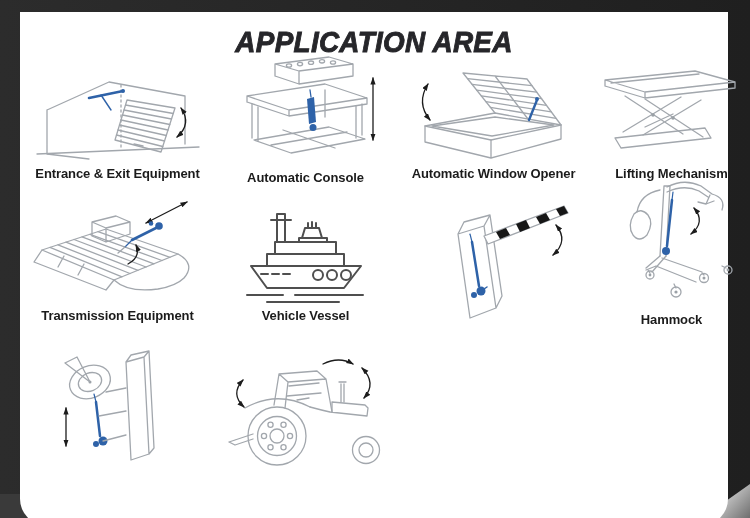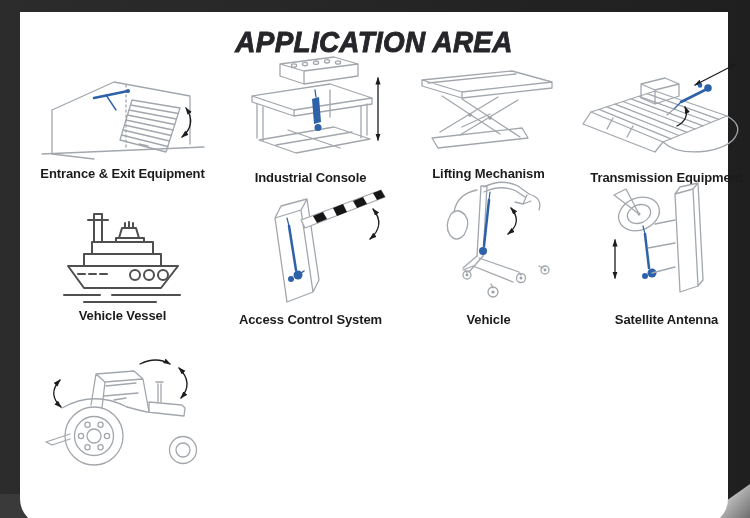--- a/index.html
+++ b/index.html
@@ -80,23 +80,38 @@
             <ellipse class="ln" cx="102" cy="8.5" rx="2.6" ry="1.7"></ellipse>
             <path class="ln" d="M16,42 L94,30 L136,44 L58,56 Z M16,42 L16,48 M16,48 L58,62 M58,62 L58,56 M136,44 L136,50 M136,50 L58,62"></path>
             <path class="ln" d="M21,50 L21,84 M27,53 L27,87 M131,50 L131,81 M125,52 L125,84 M94,36 L94,63"></path>
             <path class="ln" d="M23,86 L98,73 L134,85 L60,99 Z M40,91 L116,78 M52,76 L104,94"></path>
             <path class="blf" d="M76,45 L83,43 L85,68 L78,70 Z"></path>
             <circle class="blf" cx="82" cy="73.5" r="3.5"></circle>
             <path class="bl" stroke-width="1.3" d="M80,43 L79,36"></path>
             <path class="ar" d="M142,24 L142,86" marker-start="url(#ah)" marker-end="url(#ah)"></path>
           </svg>
         </div>
-        <figcaption class="label">Industrial Console</figcaption>
-      </figure>
-
+        <figcaption class="label">Automatic Console</figcaption>
+      </figure>
+
+      <figure class="cell">
+        <div class="art">
+          <svg width="165" height="92" viewBox="0 0 165 92">
+            <path class="ln" d="M14,56 L84,43 L150,55 L80,70 Z"></path>
+            <path class="ln" d="M21,56 L84,47 L143,55 L81,66 Z"></path>
+            <path class="ln" d="M14,56 L14,72 M14,72 L80,88 M80,88 L80,70 M150,55 L150,69 M150,69 L80,88"></path>
+            <path class="ln" d="M84,43 L52,3 L116,9 L150,55 M84,6 L117,49"></path>
+            <path class="ln" d="M56.6,8.7 L120.9,15.6 M61.2,14.4 L125.7,22.2 M65.7,20.2 L130.6,28.7 M70.3,25.8 L135.4,35.3 M74.9,31.6 L140.3,41.9 M79.4,37.3 L145.1,48.4"></path>
+            <path class="bl" stroke-width="2.4" d="M118,50 L126,30"></path>
+            <circle class="blf" cx="126" cy="29" r="2"></circle>
+            <path class="ar" d="M17,14 Q5,33 19,50" marker-start="url(#ah)" marker-end="url(#ah)"></path>
+          </svg>
+        </div>
+        <figcaption class="label">Automatic Window Opener</figcaption>
+      </figure>
 
       <figure class="cell">
         <div class="art">
           <svg width="165" height="96" viewBox="0 0 165 96">
             <path class="ln" d="M16,14 L106,5 L146,16 L56,26 Z M16,14 L16,20 M16,20 L56,32 M56,32 L56,26 M146,16 L146,22 M56,32 L146,22 M22,17 L110,8"></path>
             <path class="ln" stroke-width="2" d="M36,30 L94,68 M92,31 L34,66 M56,33 L114,71 M112,34 L54,69"></path>
             <circle class="gdot" cx="64" cy="49" r="1.8"></circle>
             <circle class="gdot" cx="84" cy="52" r="1.8"></circle>
             <path class="ln" stroke-width="2.3" d="M56,61 L84,48"></path>
             <path class="ln" d="M26,72 L116,62 M32,82 L122,72 M26,72 L32,82 M116,62 L122,72"></path>
@@ -155,21 +170,20 @@
             <path class="stp" d="M130,19 L140,15 L144,22 L134,26 Z"></path>
             <path class="stp" d="M150,11 L158,8 L162,15 L154,18 Z"></path>
             <path class="bl" stroke-width="2.5" d="M66,44 L73,88"></path>
             <path class="bl" stroke-width="1.2" d="M64,36 L66,44"></path>
             <circle class="blf" cx="75" cy="93" r="4.5"></circle>
             <circle class="blf" cx="68" cy="97" r="3"></circle>
             <path class="bl" stroke-width="1.5" d="M75,93 L81,89"></path>
             <path class="ar" d="M150,27 Q163,43 147,57" marker-start="url(#ah)" marker-end="url(#ah)"></path>
           </svg>
         </div>
-        <figcaption class="label">Access Control System</figcaption>
       </figure>
 
       <figure class="cell">
         <div class="art">
           <svg width="135" height="134" viewBox="0 0 135 134">
             <path class="ln" d="M60,12 L56,82 M66,12 L62,82 M60,12 L66,12"></path>
             <path class="ln" d="M63,13 Q80,4 97,12 M63,18 Q80,10 95,17 M97,12 L108,20 M95,17 L104,23 M106,21 L102,30 M102,30 L94,28 M102,30 L110,27 M108,20 Q122,24 118,36"></path>
             <path class="ln" d="M56,16 Q36,20 33,38"></path>
             <path class="ln" d="M30,40 q-7,12 -1,21 q6,8 14,0 q7,-12 1,-20 q-7,-8 -14,-1 Z"></path>
             <path class="bl" stroke-width="2.5" d="M68,26 L63,72"></path>
@@ -181,40 +195,39 @@
               <circle class="gdot" cx="46" cy="101" r="1.4"></circle>
             <circle class="ln" cx="72" cy="118" r="5"></circle>
               <circle class="gdot" cx="72" cy="118" r="1.6"></circle>
             <circle class="ln" cx="100" cy="104" r="4.5"></circle>
               <circle class="gdot" cx="100" cy="104" r="1.5"></circle>
             <circle class="ln" cx="124" cy="96" r="4"></circle>
               <circle class="gdot" cx="124" cy="96" r="1.4"></circle>
             <path class="ar" d="M90,34 Q102,48 87,60" marker-start="url(#ah)" marker-end="url(#ah)"></path>
           </svg>
         </div>
-        <figcaption class="label">Vehicle</figcaption>
+        <figcaption class="label">Hammock</figcaption>
       </figure>
 
       <figure class="cell">
         <div class="art">
           <svg width="135" height="126" viewBox="0 0 135 126">
             <path class="ln" d="M76,12 L94,7 L99,104 L81,110 Z M76,12 L81,5 L99,1 L94,7 M99,1 L104,98 M104,98 L99,104"></path>
             <ellipse class="ln" cx="40" cy="32" rx="21" ry="16" transform="rotate(-22 40 32)"></ellipse>
             <ellipse class="ln" cx="40" cy="32" rx="12" ry="9" transform="rotate(-22 40 32)"></ellipse>
             <circle class="gdot" cx="40" cy="32" r="1.5"></circle>
             <path class="ln" d="M40,32 L15,13 M40,32 L27,7 M15,13 L27,7 M56,42 L76,38"></path>
             <path class="bl" stroke-width="2.5" d="M46,52 L50,86"></path>
             <path class="bl" stroke-width="1.2" d="M44,44 L46,52"></path>
             <circle class="blf" cx="53" cy="91" r="4.5"></circle>
             <circle class="blf" cx="46" cy="94" r="3"></circle>
             <path class="ln" d="M53,91 L76,85 M49,66 L76,61"></path>
             <path class="ar" d="M16,58 L16,96" marker-start="url(#ah)" marker-end="url(#ah)"></path>
           </svg>
         </div>
-        <figcaption class="label">Satellite Antenna</figcaption>
       </figure>
 
       <figure class="cell">
         <div class="art">
           <svg width="185" height="126" viewBox="0 0 185 126">
             <circle class="ln" cx="64" cy="86" r="29"></circle>
             <circle class="ln" cx="64" cy="86" r="19.5"></circle>
             <circle class="ln" cx="64" cy="86" r="7"></circle>
             <circle class="ln" cx="77" cy="86" r="2.6"></circle>
               <circle class="ln" cx="70.5" cy="97.3" r="2.6"></circle>

